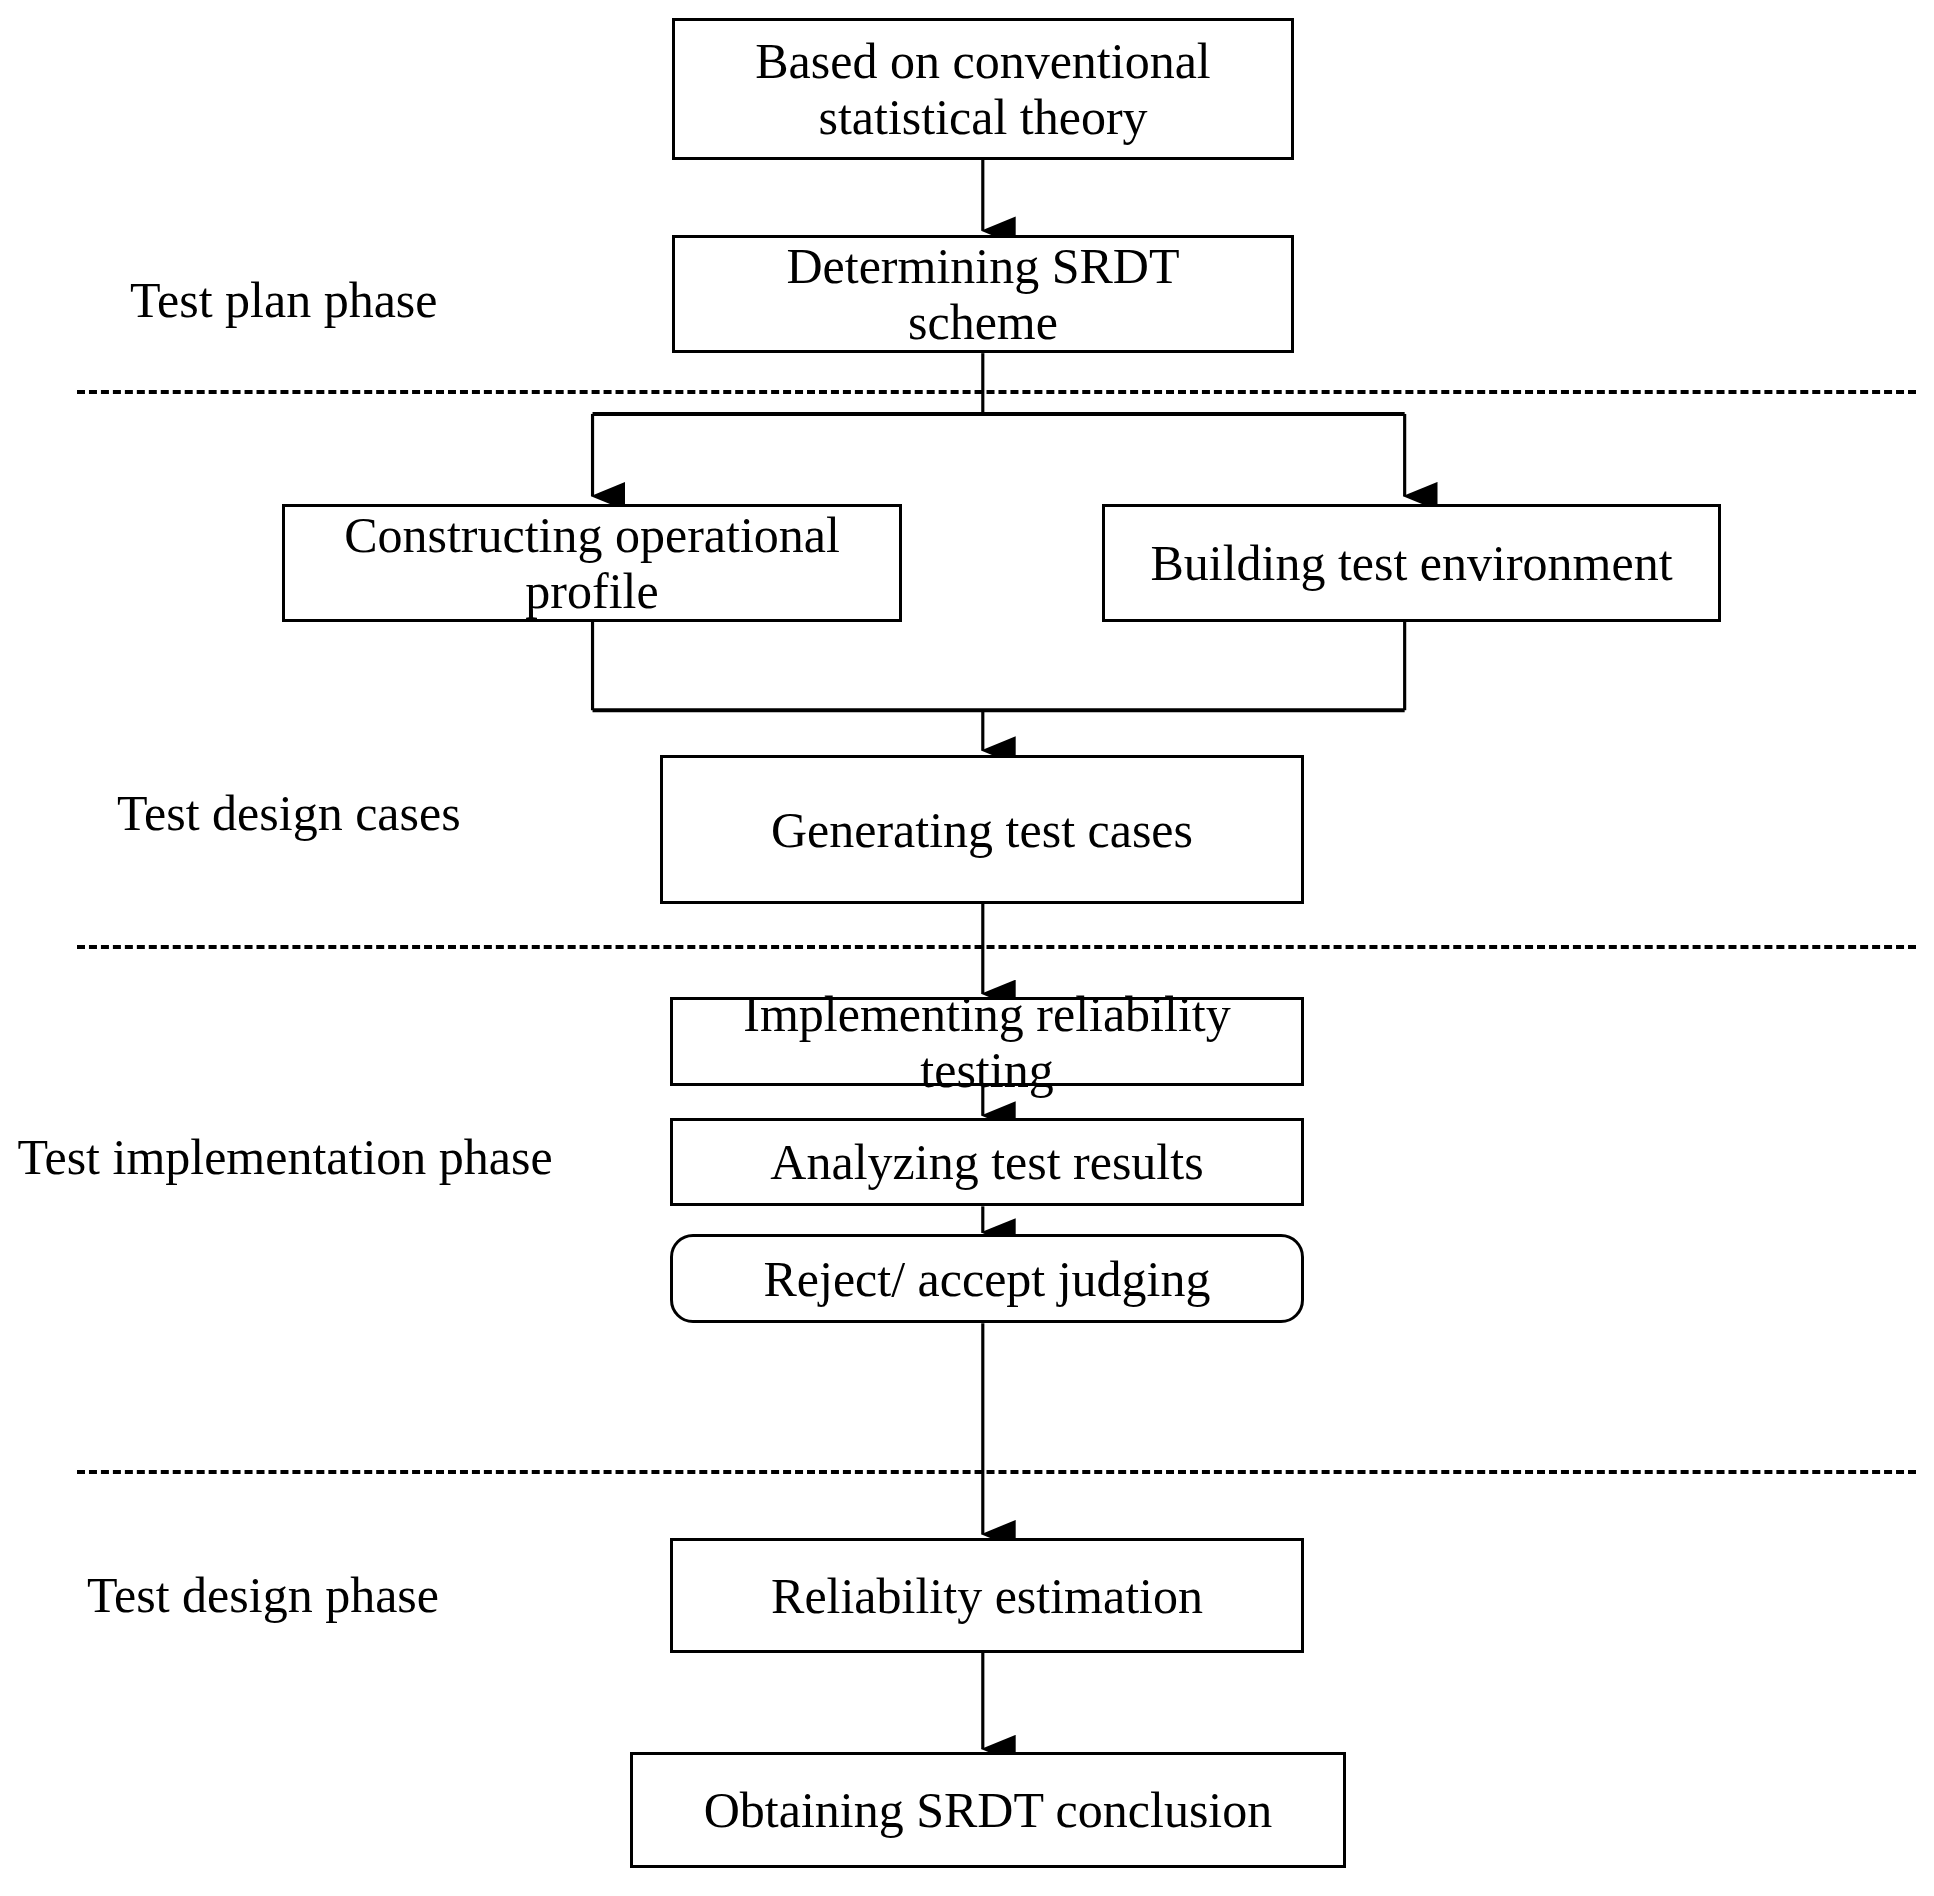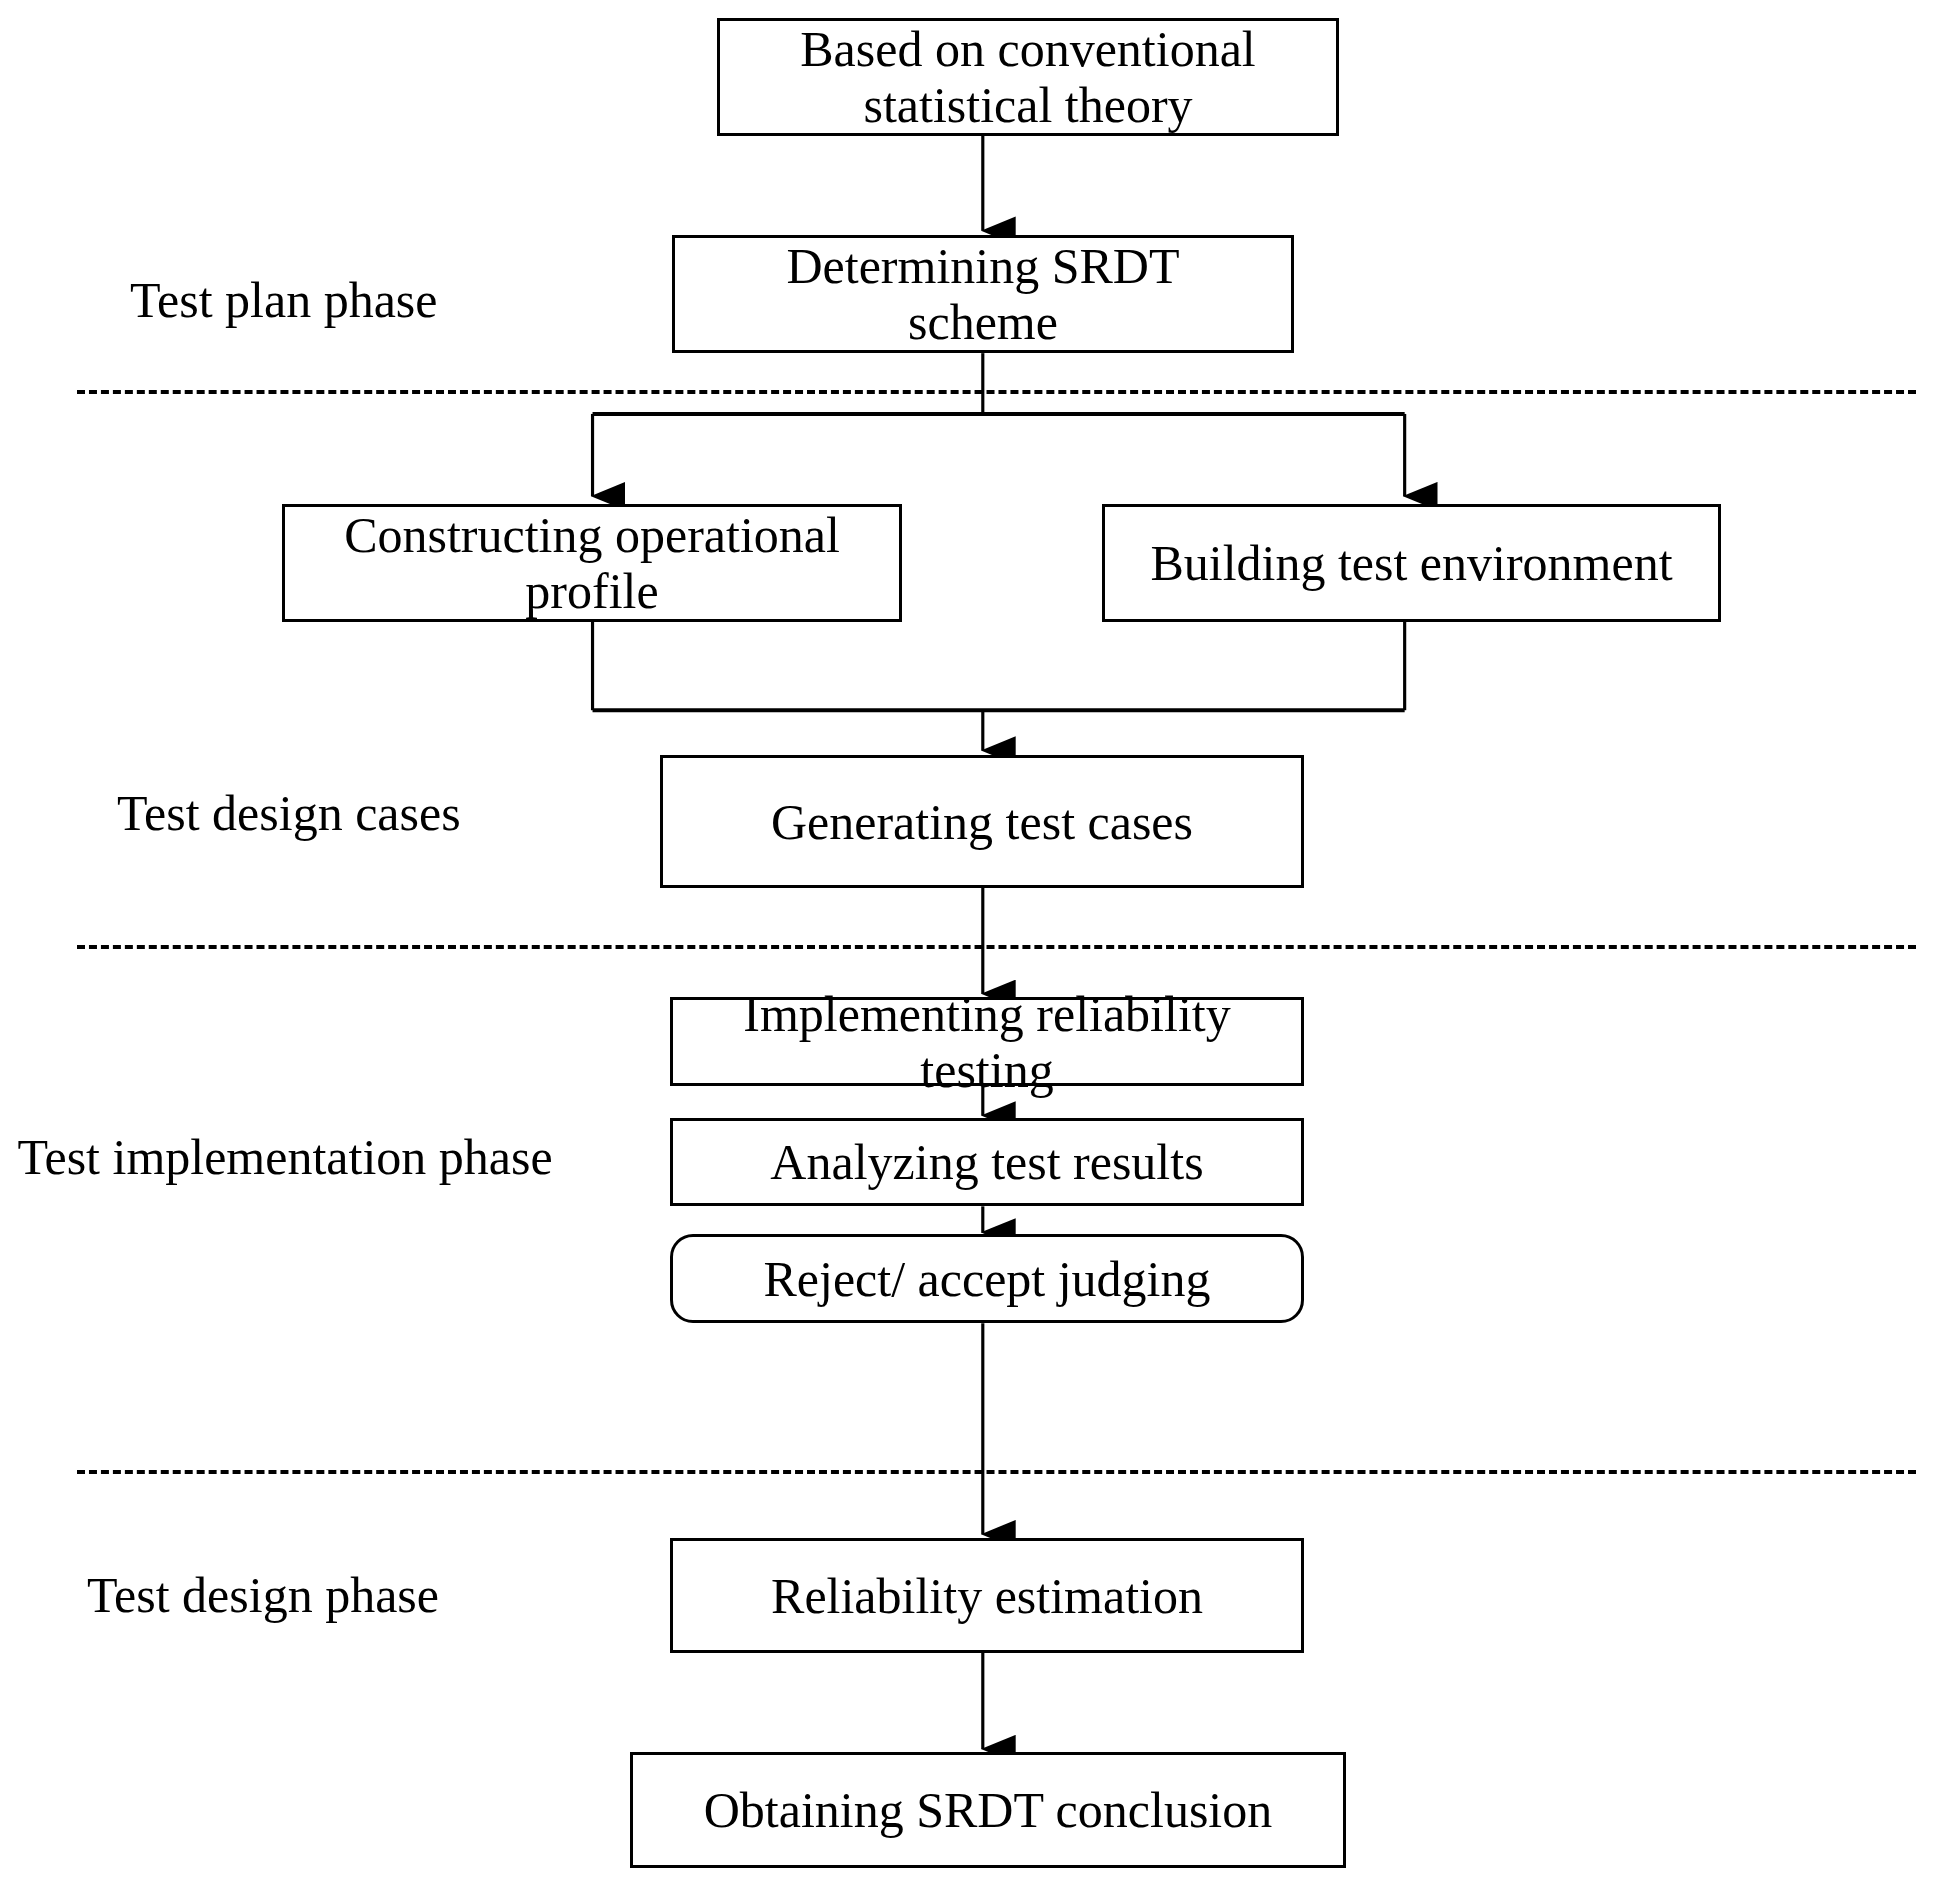--- a/index.html
+++ b/index.html
@@ -96,32 +96,32 @@
 
   <div class="divider" style="left:77px; top:390px; width:1839px;"></div>
   <div class="divider" style="left:77px; top:945px; width:1839px;"></div>
   <div class="divider" style="left:77px; top:1470px; width:1839px;"></div>
 
   <div class="phase-label" style="left:130px; top:273px;">Test plan phase</div>
   <div class="phase-label" style="left:117px; top:786px;">Test design cases</div>
   <div class="phase-label" style="left:17.4px; top:1130px;">Test implementation phase</div>
   <div class="phase-label" style="left:87px; top:1568px;">Test design phase</div>
 
-  <div class="node" style="left:672px; top:18px; width:622px; height:118px;margin-left:45px;">Based on conventional
+  <div class="node" style="left:672px; top:18px; width:622px; height:142px;">Based on conventional
 statistical theory</div>
 
   <div class="node" style="left:672px; top:235px; width:622px; height:118px;">Determining SRDT
 scheme</div>
 
   <div class="node" style="left:282px; top:504px; width:620px; height:118px;">Constructing operational
 profile</div>
 
   <div class="node" style="left:1056px; top:504px; width:619px; height:118px;margin-left:46px;">Building test environment</div>
 
-  <div class="node" style="left:660px; top:755px; width:644px; height:133px;">Generating test cases</div>
+  <div class="node" style="left:660px; top:755px; width:644px; height:149px;">Generating test cases</div>
 
   <div class="node" style="left:670px; top:997px; width:634px; height:89px;">Implementing reliability
 testing</div>
 
   <div class="node" style="left:670px; top:1118px; width:634px; height:88px;">Analyzing test results</div>
 
   <div class="node" style="left:670px; top:1234px; width:634px; height:89px;border-radius:23px;">Reject/ accept judging</div>
 
   <div class="node" style="left:670px; top:1538px; width:634px; height:115px;">Reliability estimation</div>
 

